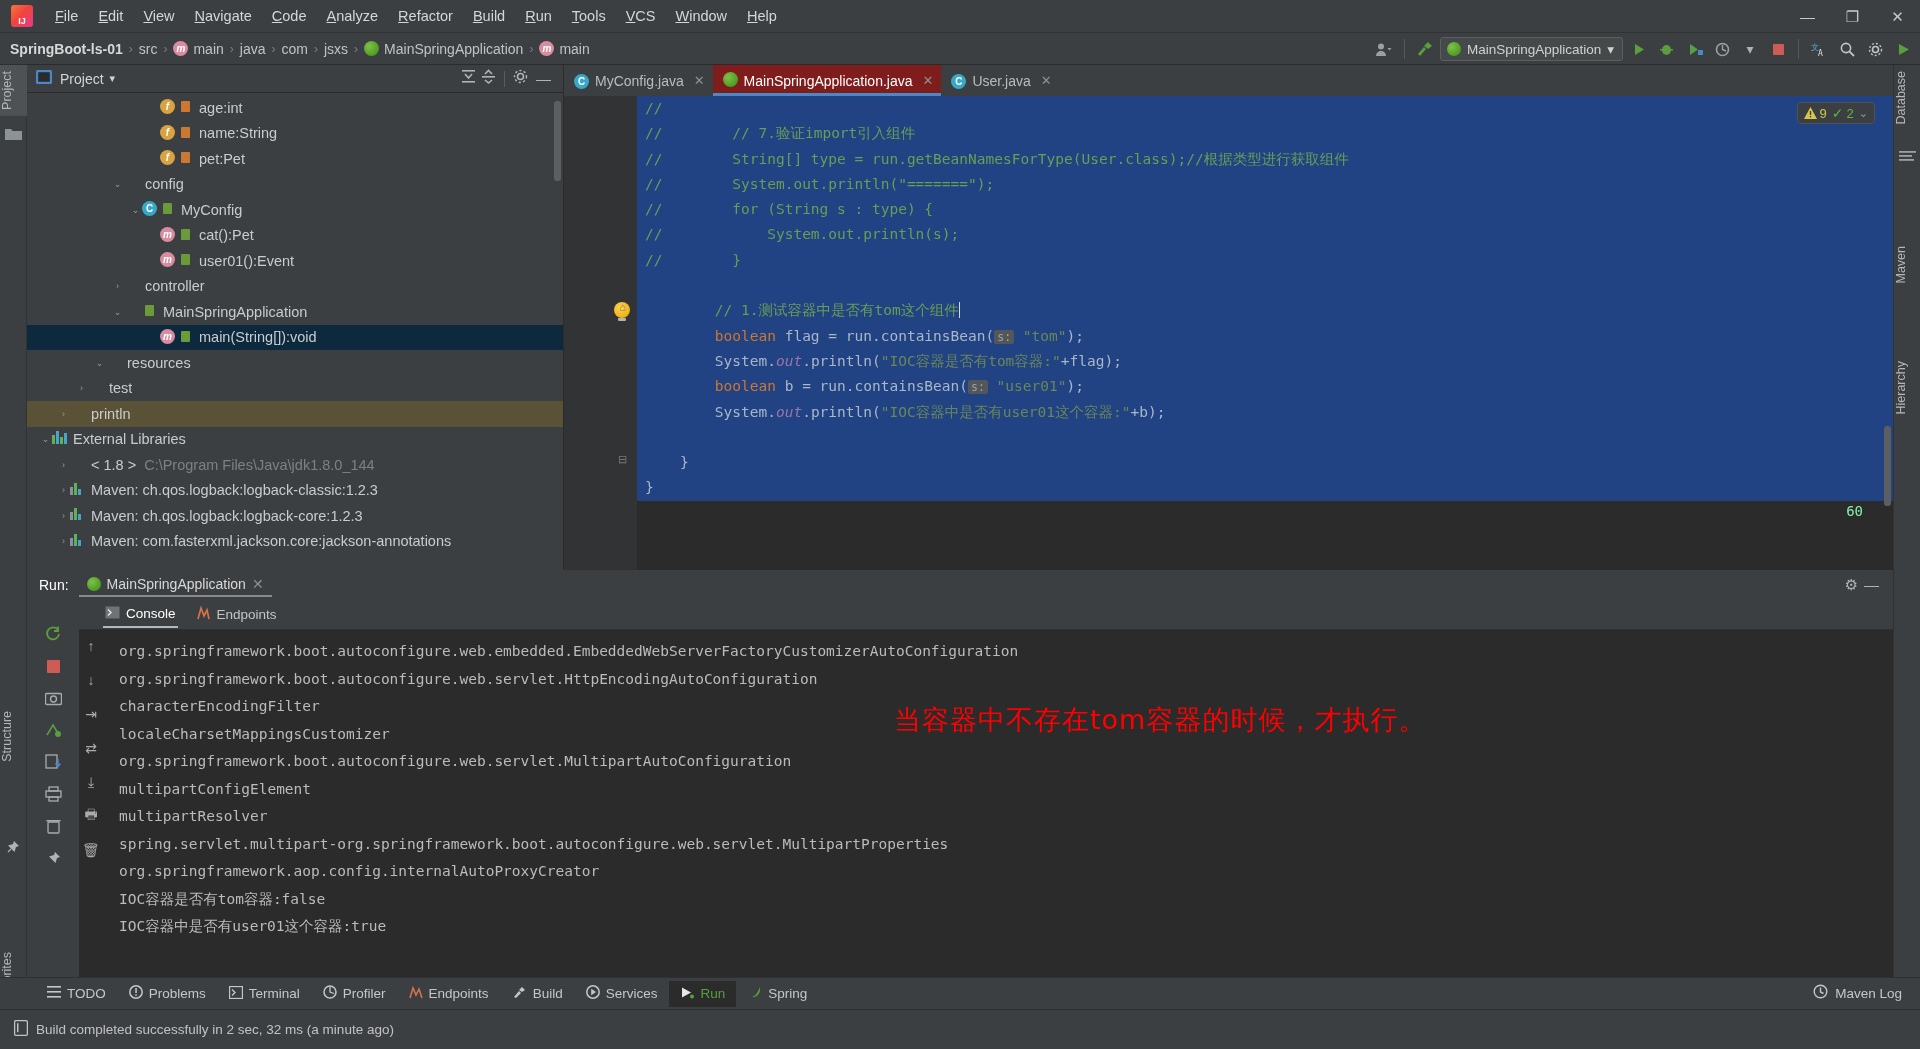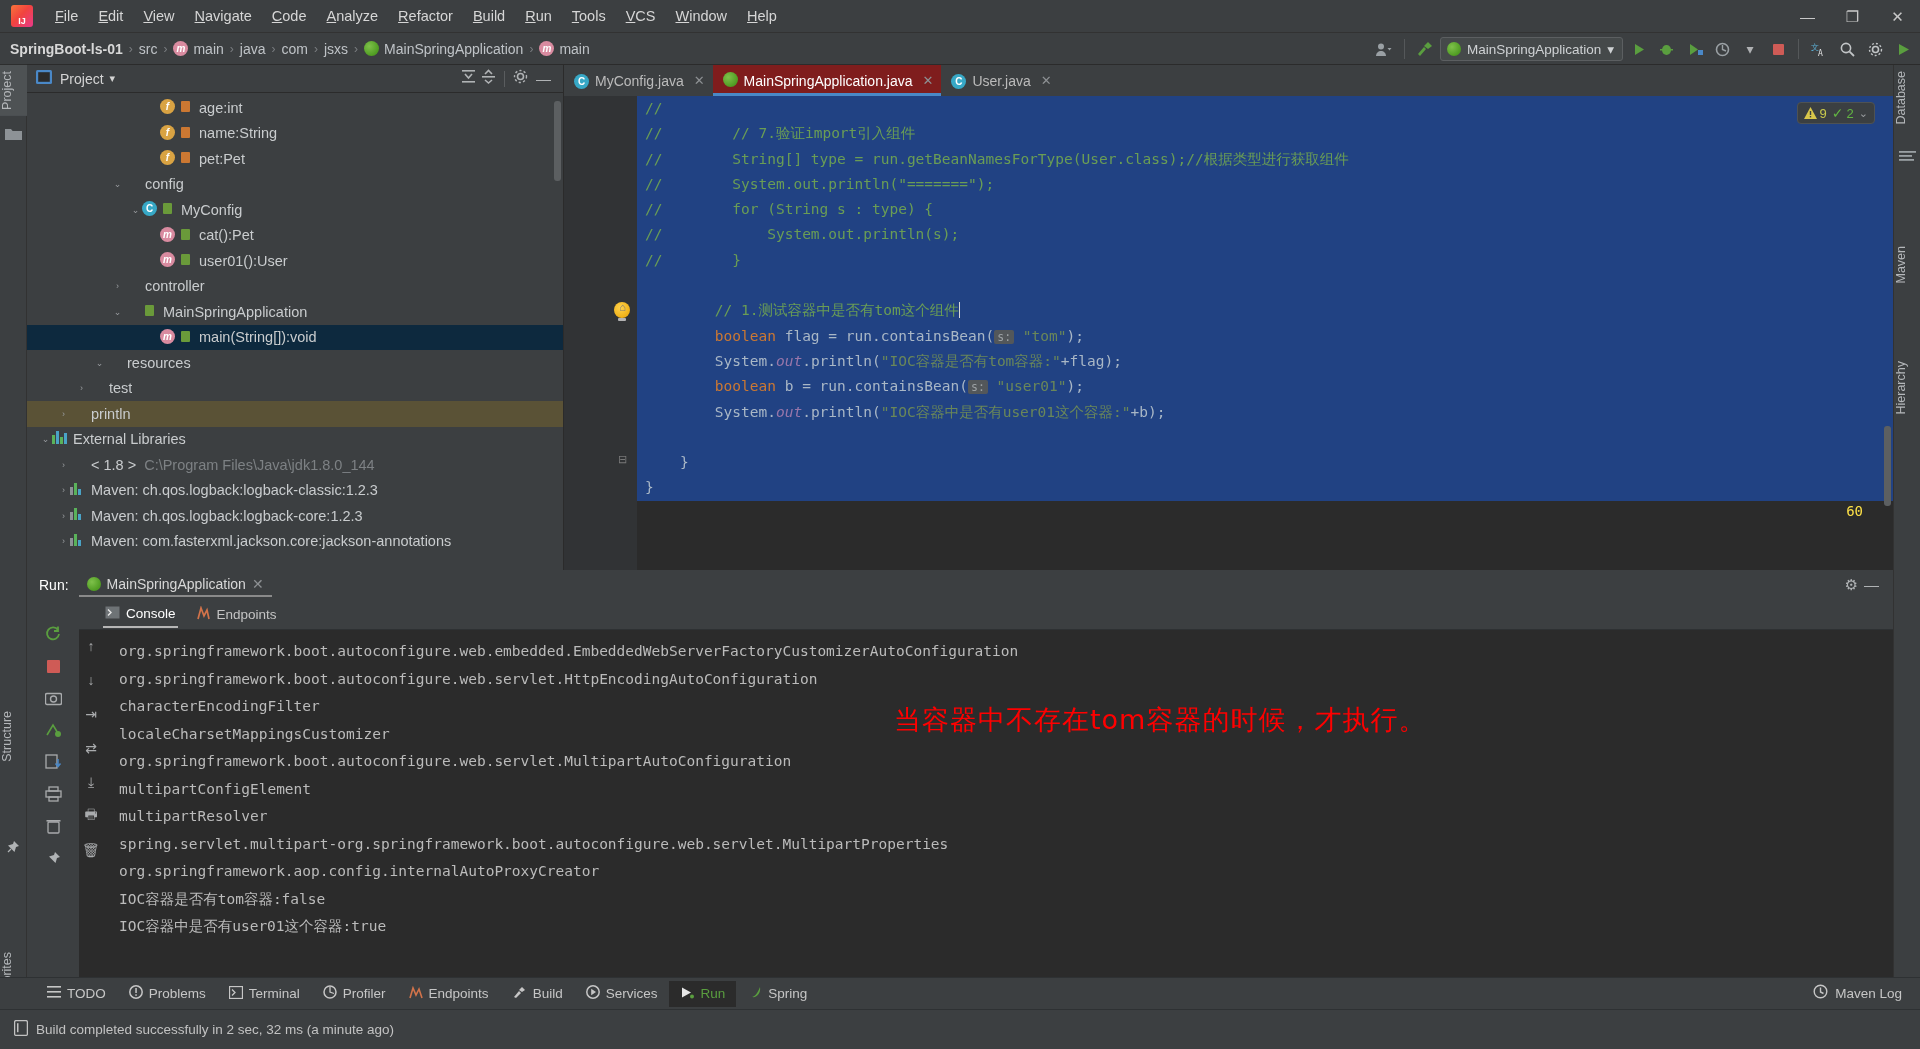--- a/index.html
+++ b/index.html
@@ -126,21 +126,21 @@
     position:absolute; left:564px; top:65px; right:27px; height:505px; background:#2b2b2b;
   }
   .tabs { height:31px; background:#3c3f41; display:flex; align-items:stretch; }
   .tab { display:flex; align-items:center; padding:0 8px 0 10px; font-size:14px; color:#bbbbbb;
     gap:6px; position:relative; }
   .tab.active { background:#7f1d1d; color:#ffffff; }
   .tab.active::after { content:""; position:absolute; left:0; right:0; bottom:0; height:3px; background:#4a88c7;}
   .tab .x { color:#8d9093; font-size:13px; margin-left:4px;}
   .code-wrap { position:absolute; top:31px; left:0; right:0; bottom:0; background:#2b2b2b; overflow:hidden;}
   .gutter { position:absolute; left:0; top:0; bottom:0; width:73px; background:#313335; }
-  .gutter-num { position:absolute; right:30px; font-size:14px; color:#fde047;
+  .gutter-num { position:absolute; right:30px; font-size:14px; color:#86efac;
     font-family:"DejaVu Sans Mono", monospace; text-align:right; width:30px;}
   .gutter-num.cur { color:#a4a3a3; }
   .fold-mark { position:absolute; left:53px; width:11px; text-align:center; color:#787878; font-size:11px;}
   .bulb { position:absolute; left:50px; width:16px; height:16px; border-radius:50%;
     background:radial-gradient(circle at 40% 35%, #ffd24d, #e8a200); }
   .bulb::after{ content:""; position:absolute; left:4px; bottom:-3px; width:8px; height:3px; background:#b3b3b3; border-radius:1px;}
   .code {
     position:absolute; left:73px; top:0; right:0; bottom:0;
     font-family:"DejaVu Sans Mono", monospace; font-size:14.5px; line-height:25.3px;
     white-space:pre; color:#a9b7c6;
@@ -446,21 +446,21 @@
           <span class="tico" style="width: 14px;"><span class="ic-lock green" style="display:inline-block;border-radius:1px"></span></span>
           <span class="tlabel">cat():Pet</span>
         </div>
         <div class="trow">
           <span style="width: 120px; flex: 0 0 auto;"></span>
           <span class="arrow"></span>
           <span class="tico">
             <span class="ic-circ ic-m">m</span>
           </span>
           <span class="tico" style="width: 14px;"><span class="ic-lock green" style="display:inline-block;border-radius:1px"></span></span>
-          <span class="tlabel">user01():User</span>
+          <span class="tlabel">user01():Event</span>
         </div>
         <div class="trow">
           <span style="width: 84px; flex: 0 0 auto;"></span>
           <span class="arrow">›</span>
           <span class="tico"><span class="ic-folder"></span></span>
           <span class="tlabel">controller</span>
         </div>
         <div class="trow">
           <span style="width: 84px; flex: 0 0 auto;"></span>
           <span class="arrow">⌄</span>

